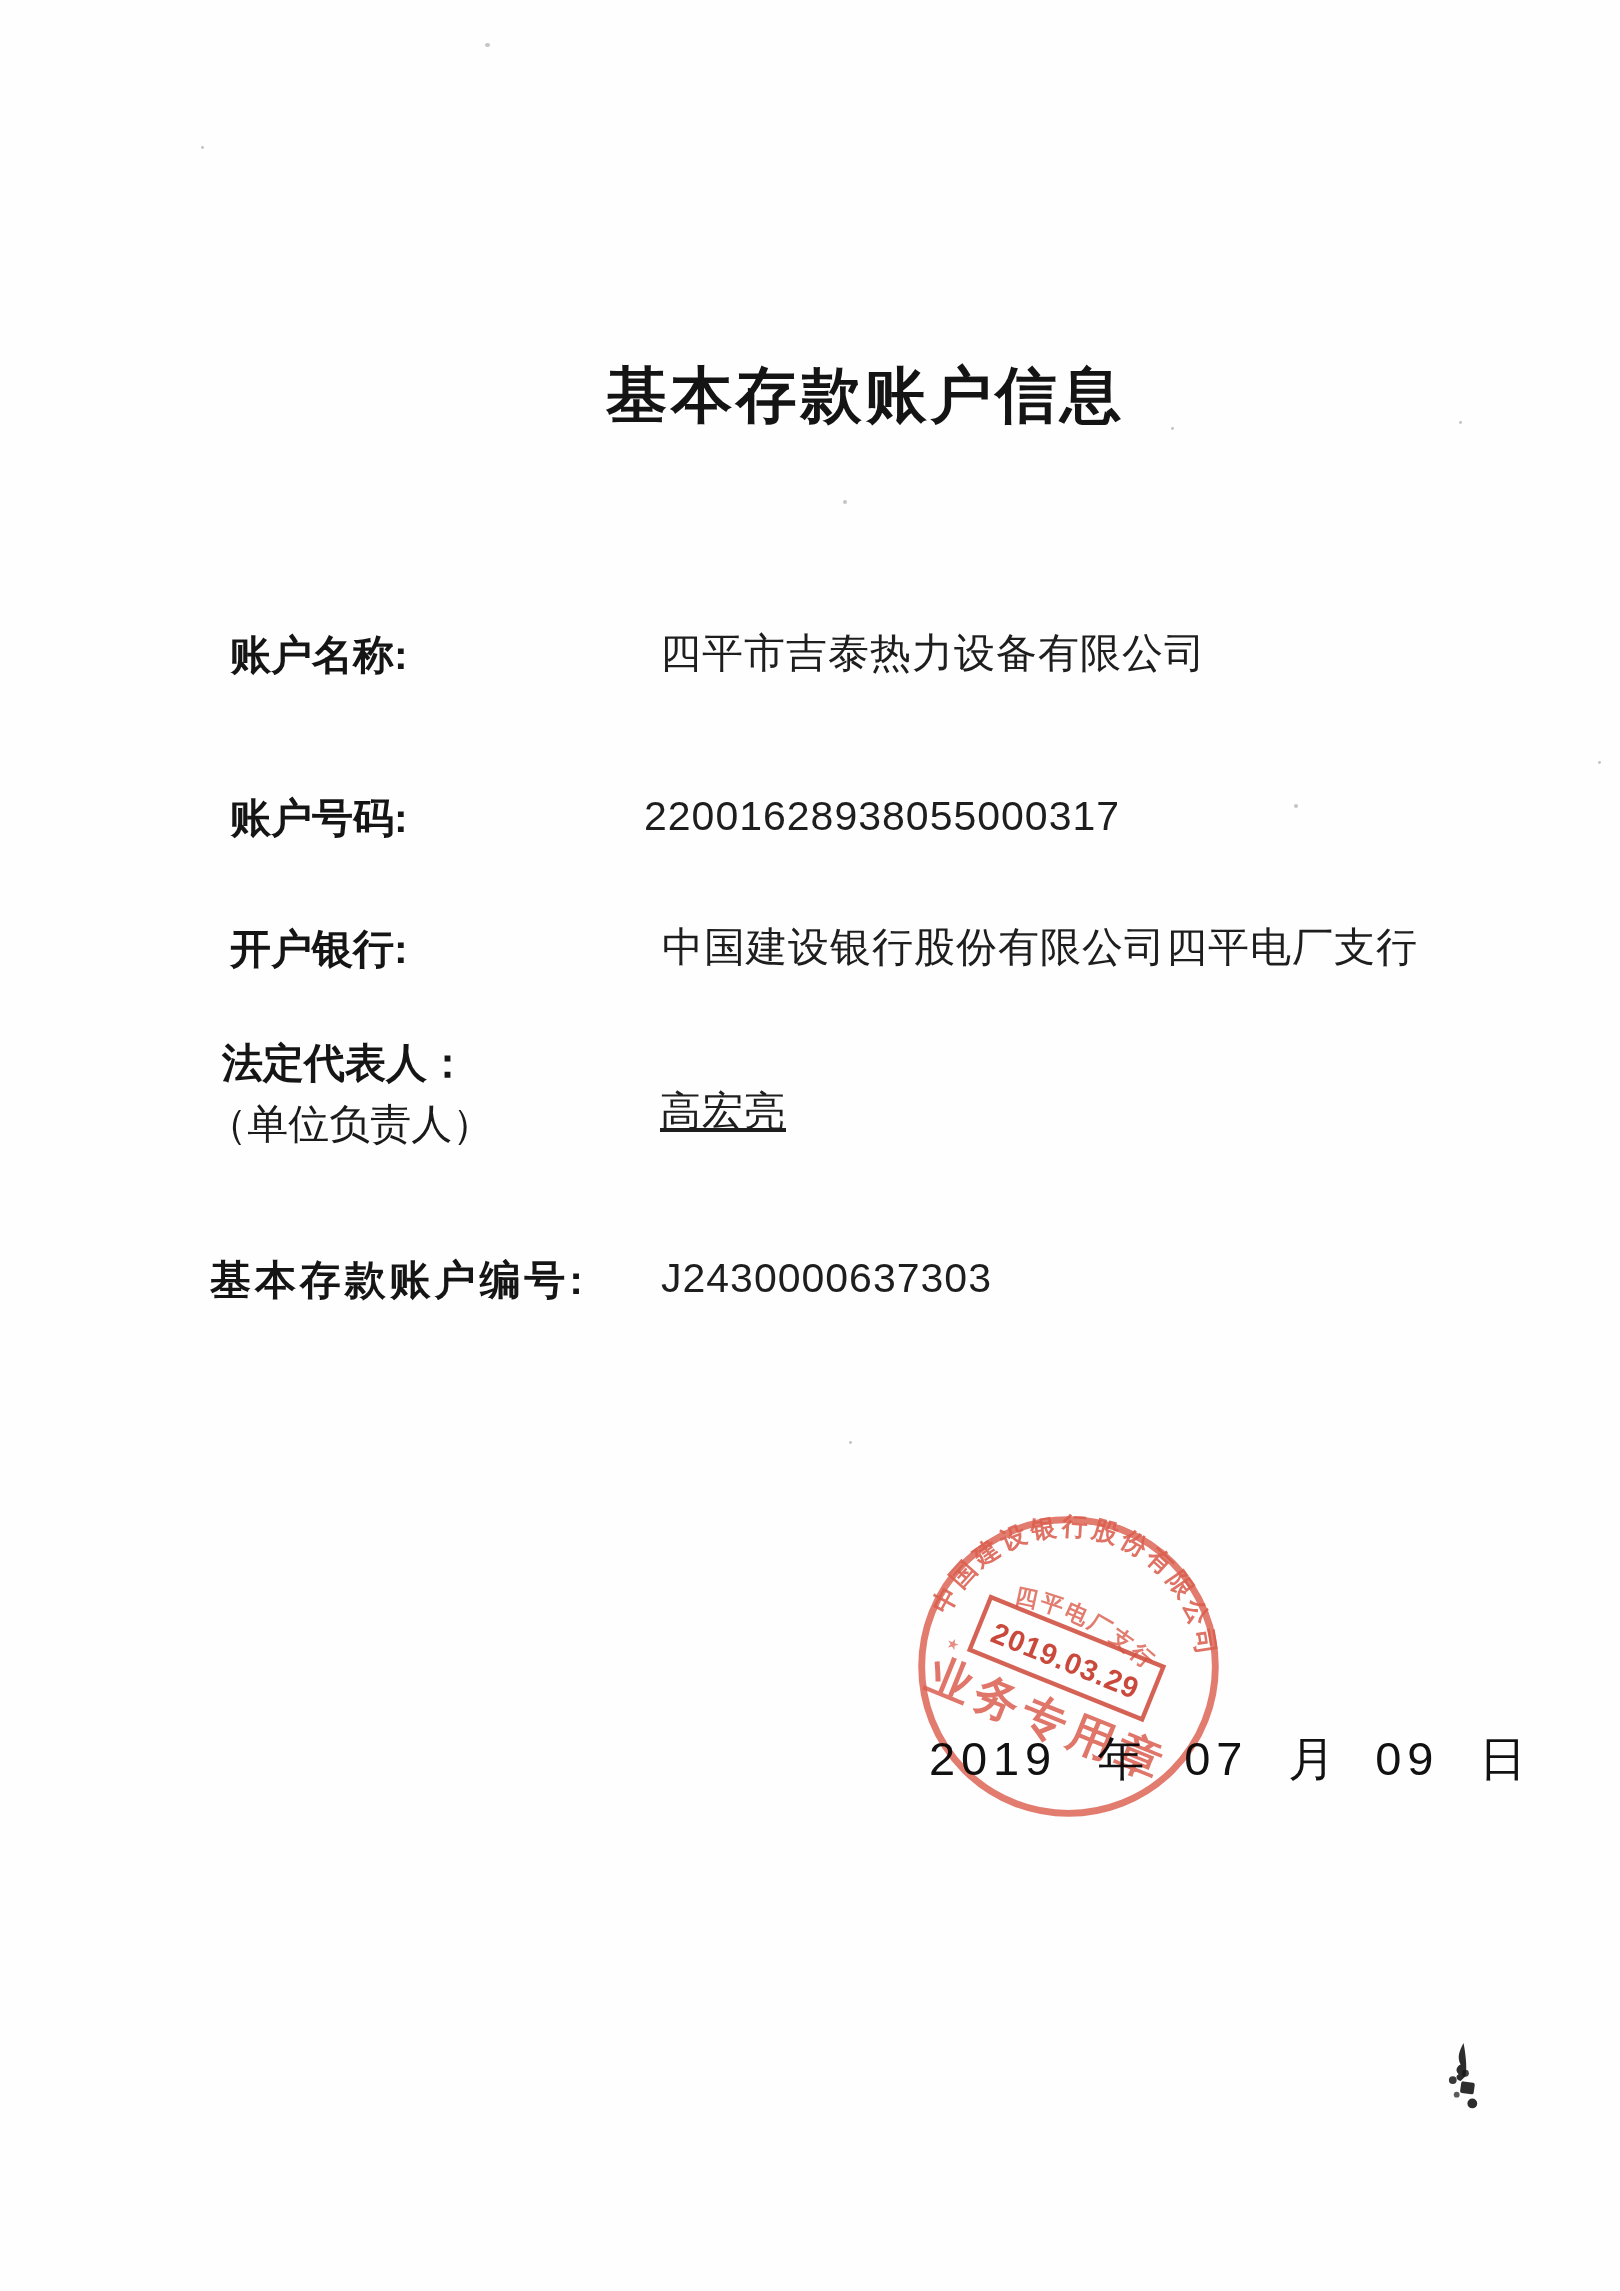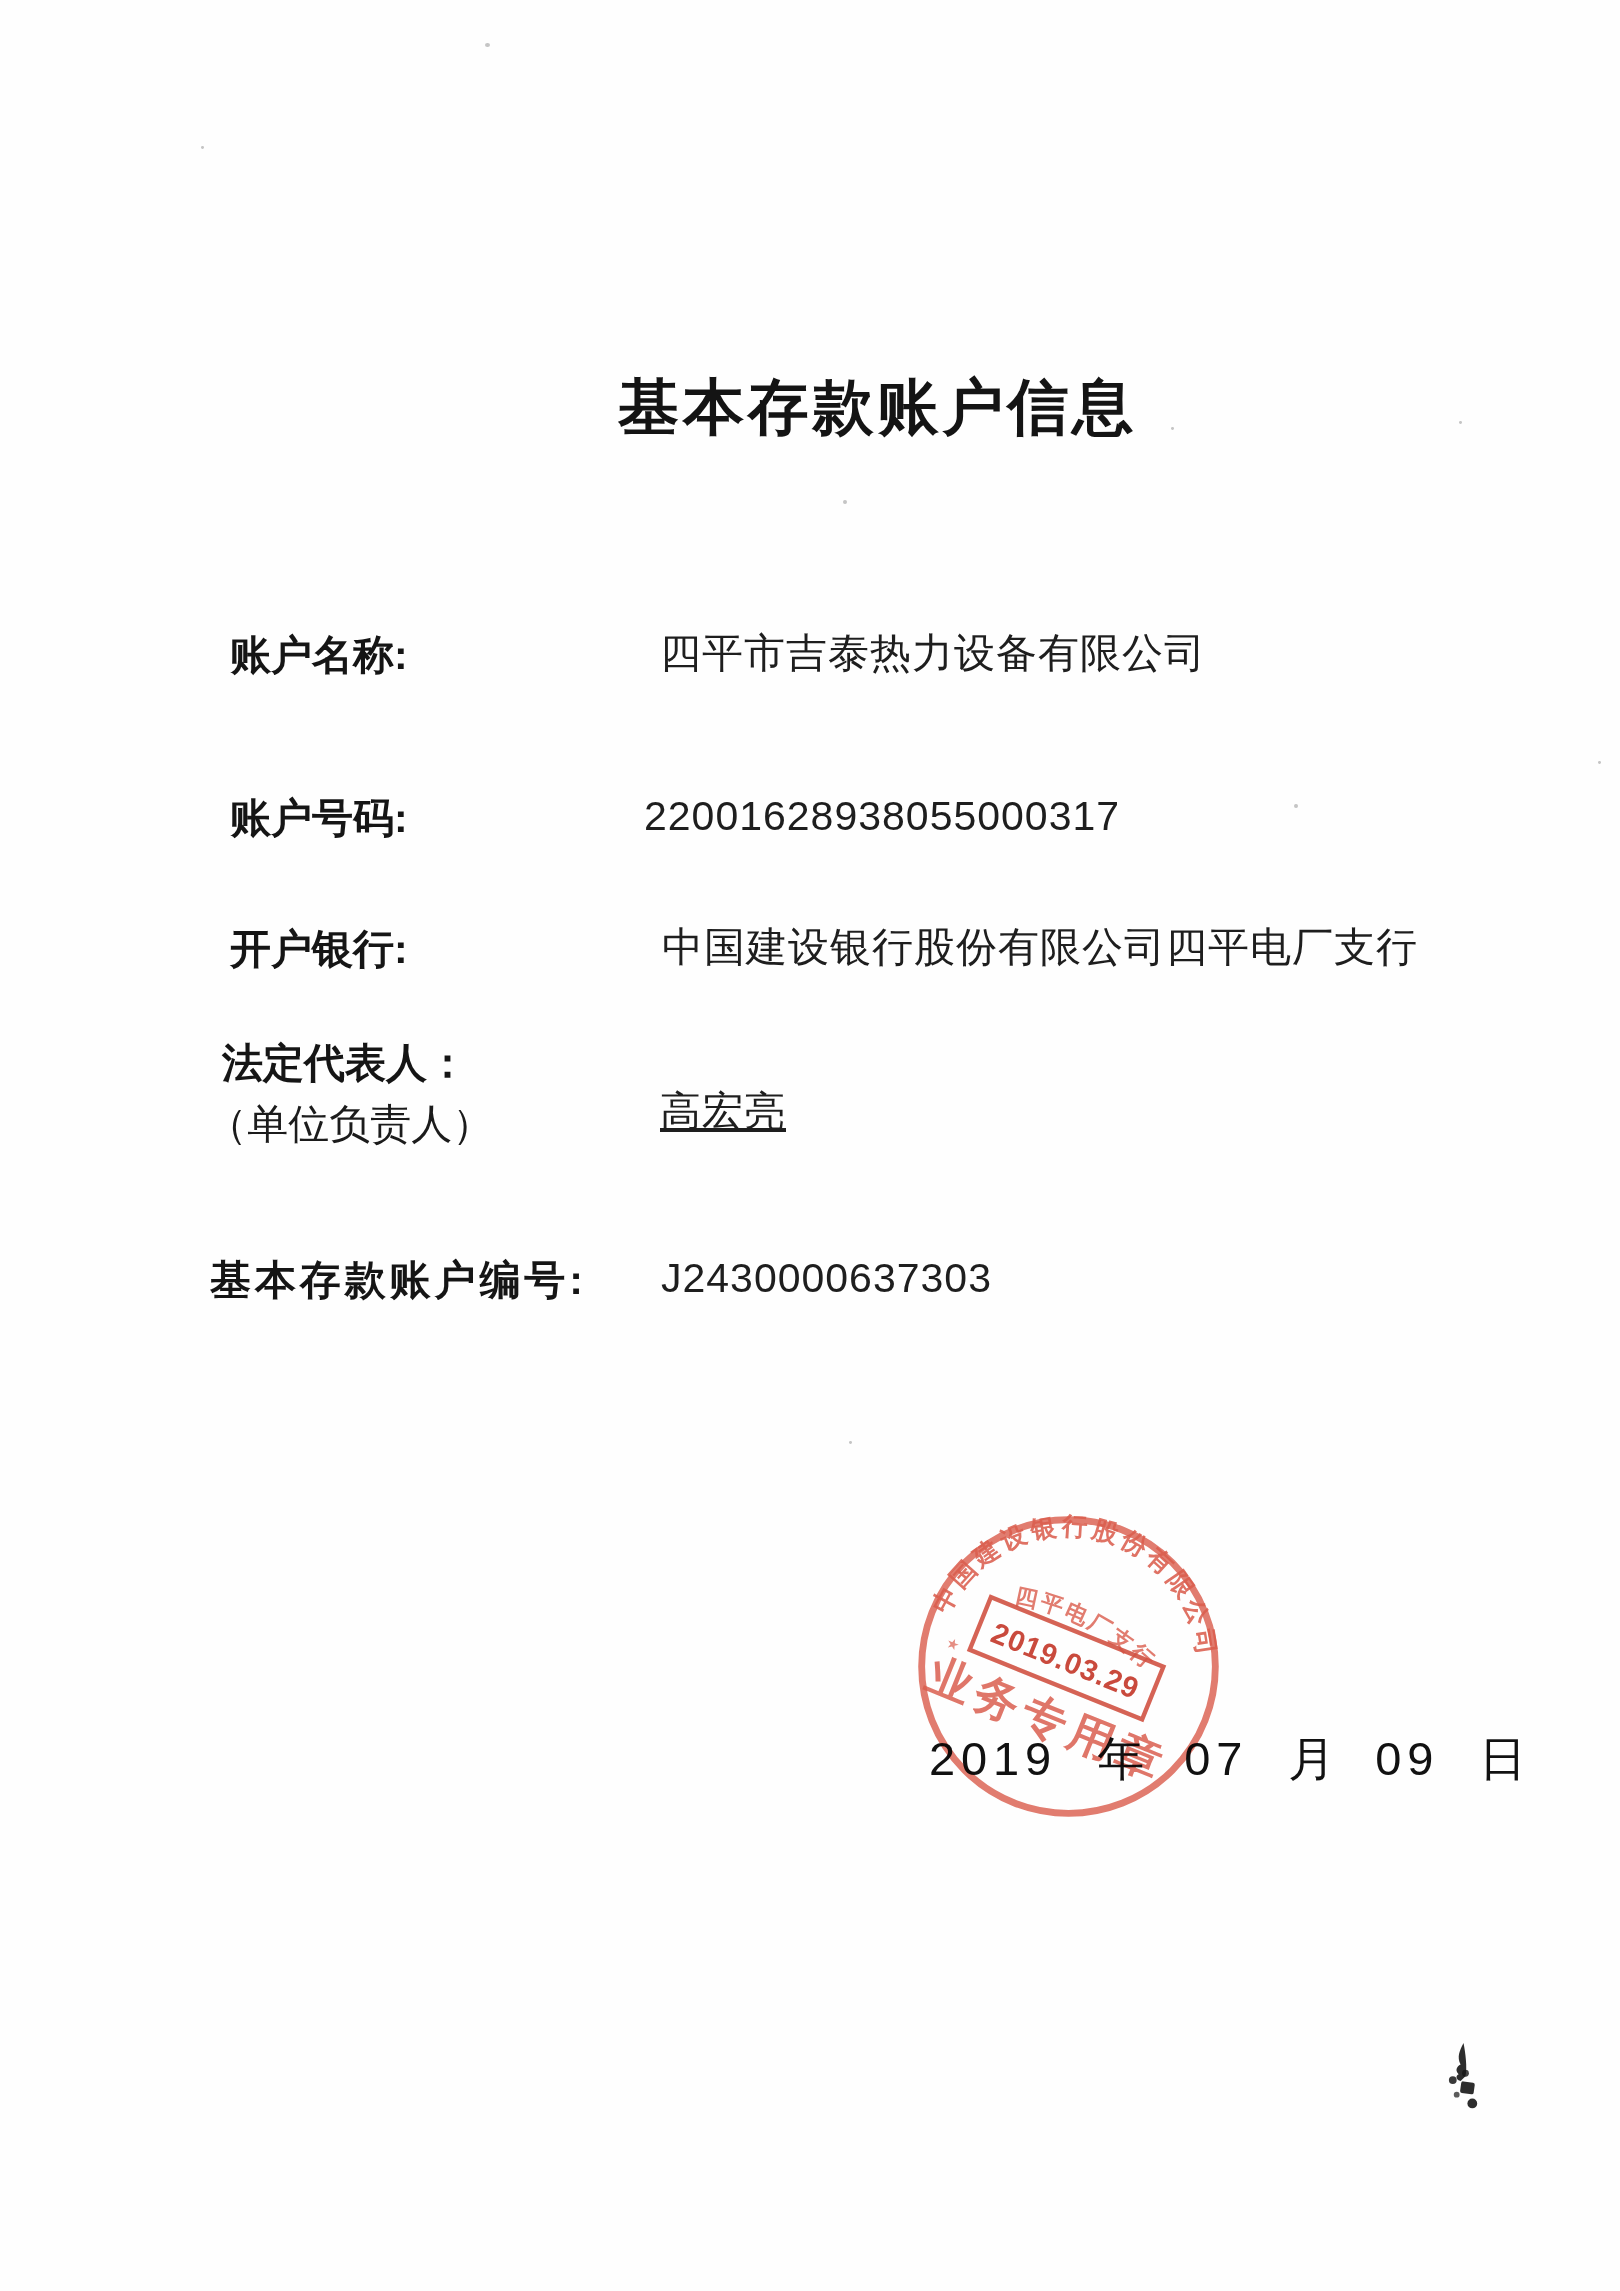--- a/index.html
+++ b/index.html
@@ -8,21 +8,21 @@
     width:1620px;height:2292px;
     margin:0 auto;
     background:#fefefe;
     overflow:hidden;
     font-family:"Liberation Sans", sans-serif;
     color:#1b1b1b;
   }
   .doc-title{
     position:absolute;
     left:606px;top:365px;
-    margin:12px;
+    margin:0;
     font-family:"Liberation Serif", serif;
     font-weight:700;
     font-size:61px;
     letter-spacing:3.9px;
     line-height:1;
     color:#141414;
     white-space:nowrap;
   }
   .field-row{position:absolute;line-height:1;white-space:nowrap;}
   .field-label{

